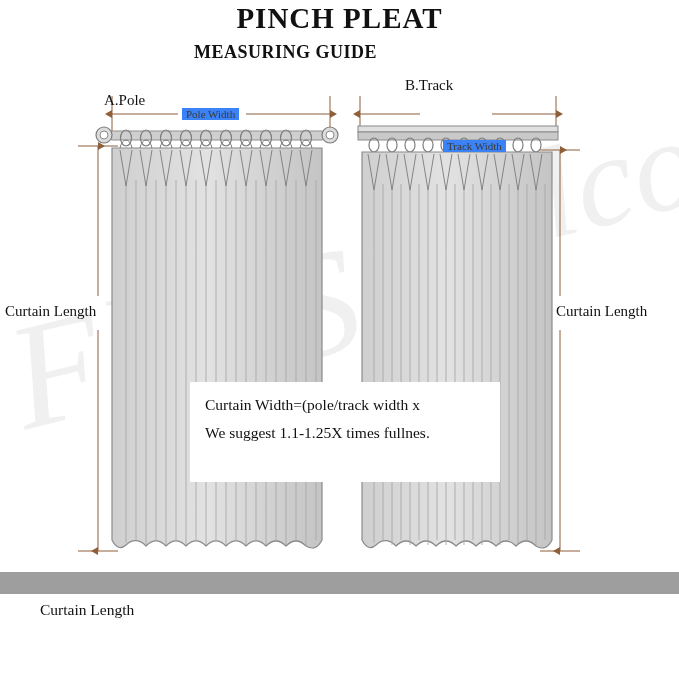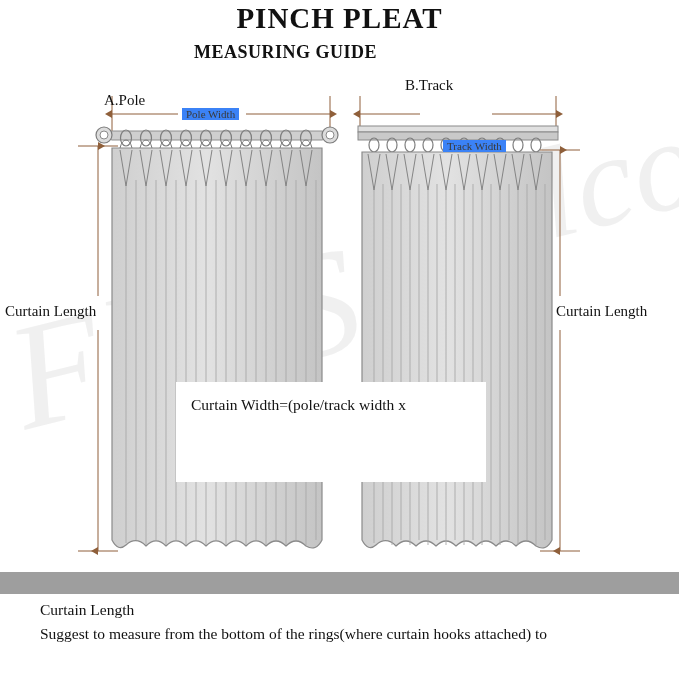--- a/index.html
+++ b/index.html
@@ -66,21 +66,21 @@
     position: absolute;
     font-size: 15px;
     color: #111111;
   }
   #len-left  { left: 5px;  top: 303px; }
   #len-right { left: 556px; top: 303px; }
 
   
   #formula-box {
     position: absolute;
-    left: 176px;
+    left: 190px;
     top: 382px;
     width: 310px;
     height: 100px;
     background: #ffffff;
     border: 1px solid #ffffff;
     box-sizing: border-box;
     padding: 8px 12px 8px 14px;
   }
   #formula-box .fline {
     font-size: 15.5px;
@@ -334,21 +334,21 @@
   <div class="panel-caption" id="cap-b">B.Track</div>
 
   <div class="width-label" id="wlab-a">Pole Width</div>
   <div class="width-label" id="wlab-b">Track Width</div>
 
   <div class="len-label" id="len-left">Curtain Length</div>
   <div class="len-label" id="len-right">Curtain Length</div>
 
   <div id="formula-box">
     <div class="fline">Curtain Width=(pole/track width x</div>
+    <div class="fline">We suggest 1.1-1.25X times fullnes.</div>
   </div>
 
   <div id="footer-bar"></div>
   <div id="footer">
     <div class="fl">Curtain Length</div>
-    <div class="fl">Suggest to measure from the bottom of the rings(where curtain hooks attached) to</div>
   </div>
 
 </div>
 
 </body></html>

